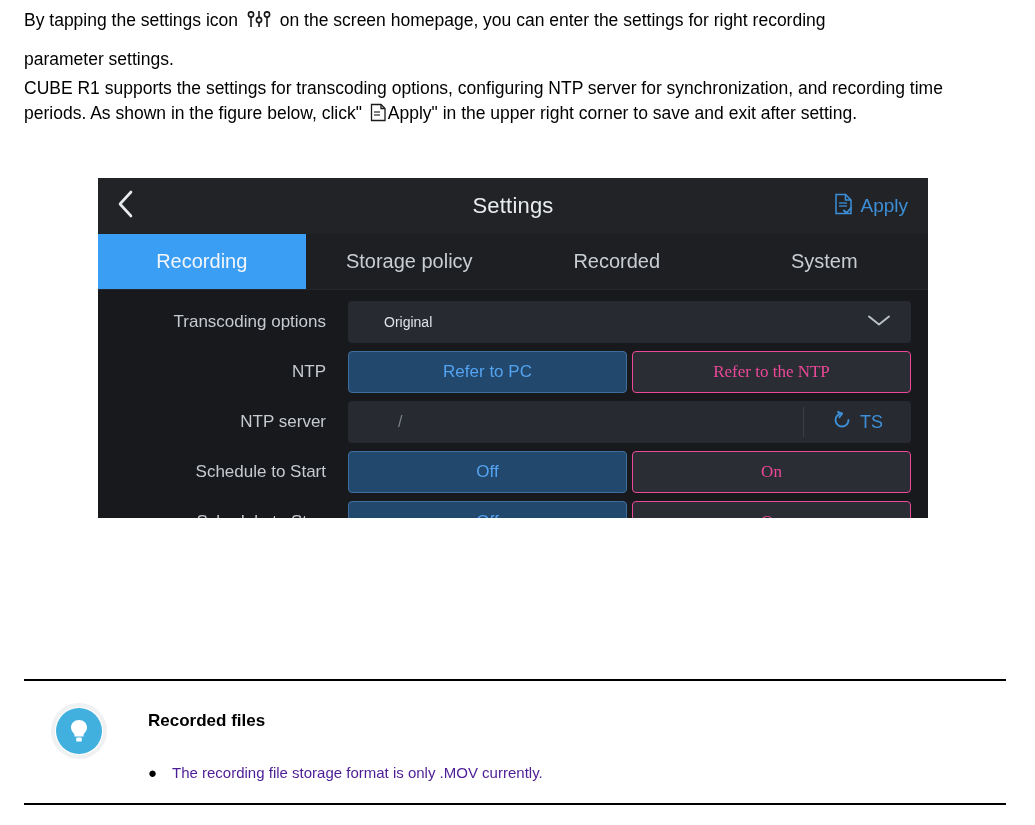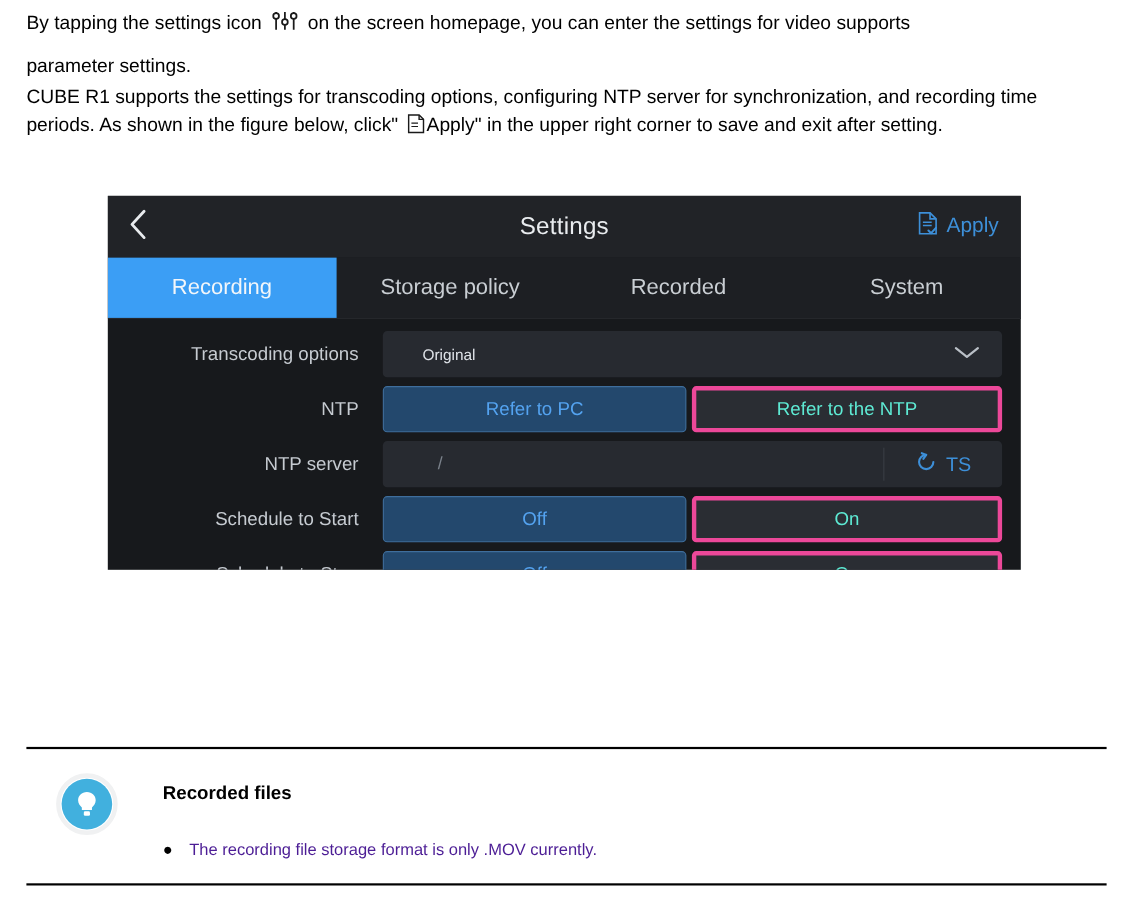--- a/index.html
+++ b/index.html
@@ -148,22 +148,23 @@
     justify-content: center;
     font-size: 17px;
   }
   .seg.on {
     background: #23486d;
     border: 1px solid #3f6e9c;
     color: #54a3f0;
   }
   .seg.off {
     background: #2a2d33;
-    border: 4px solid #ec4899;
-    color: #5eead4;
+    border: 1px solid #ec4899;
+    color: #ec4899;
+    font-family: Liberation Serif, serif;
   }
 
   .input-box {
     flex: 1;
     background: #272a30;
     border-radius: 4px;
     display: flex;
     align-items: center;
     position: relative;
     padding-left: 50px;
@@ -250,21 +251,21 @@
           <g stroke="#1a1a1a" stroke-width="1.6" fill="none">
             <line x1="5" y1="2" x2="5" y2="18"></line>
             <line x1="13" y1="2" x2="13" y2="18"></line>
             <line x1="21" y1="2" x2="21" y2="18"></line>
             <circle cx="5" cy="5.5" r="2.6" fill="#fff"></circle>
             <circle cx="13" cy="11" r="2.6" fill="#fff"></circle>
             <circle cx="21" cy="5.5" r="2.6" fill="#fff"></circle>
           </g>
         </svg>
       </span>
-      <span>on the screen homepage, you can enter the settings for video supports</span>
+      <span>on the screen homepage, you can enter the settings for right recording</span>
     </p>
 
     <p class="para p2">parameter settings.</p>
 
     <p class="para p3 para-last">
       <span>CUBE R1 supports the settings for transcoding options, configuring NTP server for synchronization, and recording time periods. As shown in the figure below, click"</span>
       <span class="inline-icon doc-apply-icon">
         <svg width="17" height="19" viewBox="0 0 17 19">
           <path d="M1.5,1.5 H11 L15,5.5 V17.5 H1.5 Z" fill="#fff" stroke="#1a1a1a" stroke-width="1.3"></path>
           <path d="M11,1.5 V5.5 H15" fill="none" stroke="#1a1a1a" stroke-width="1.3"></path>

